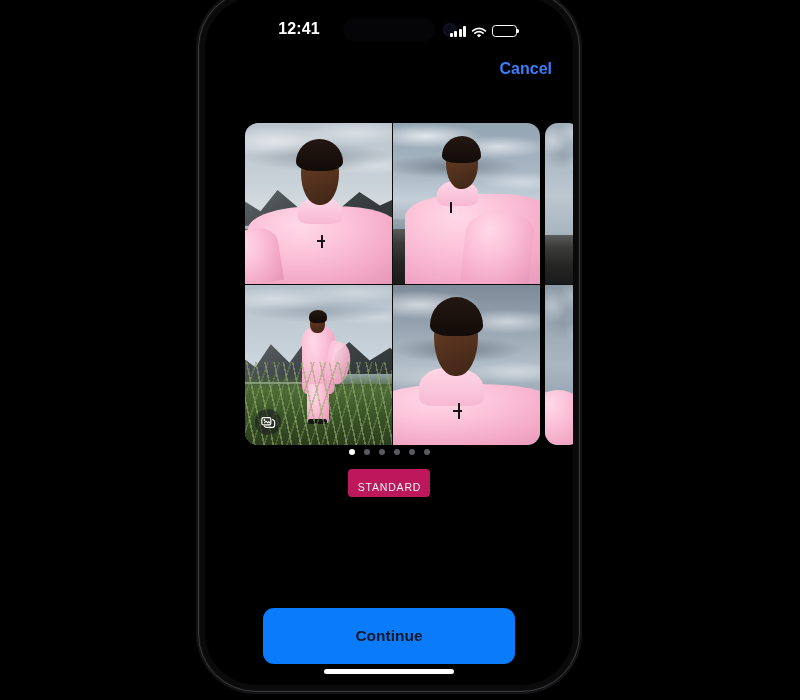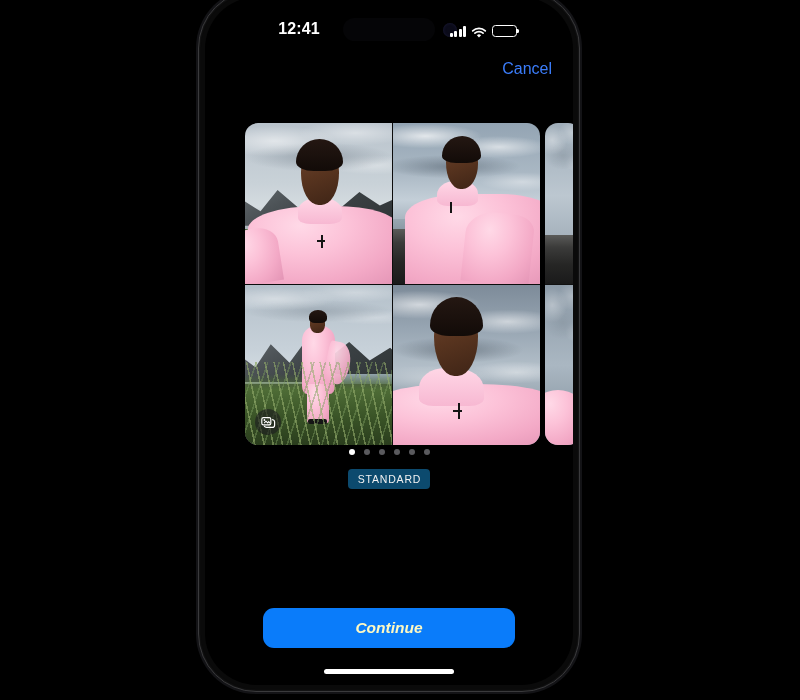--- a/index.html
+++ b/index.html
@@ -90,21 +90,21 @@
   #nav-bar{
     position:absolute;left:0;top:60px;width:368px;height:32px;
   }
   #nav-title{
     position:absolute;left:0;top:0;width:368px;
     text-align:center;color:#fff;font-size:16px;font-weight:bold;
     line-height:24px;
   }
   #cancel-button{
     position:absolute;right:21px;top:0;
-    color:#3b7dfb;font-size:16px;line-height:24px;cursor:pointer;
+    color:#3b7dfb;font-size:16px;line-height:24px;cursor:pointer;font-weight:bold;
   }
 
   
   #style-carousel{
     position:absolute;left:0;top:126px;width:368px;height:322px;
   }
   .style-card{
     position:absolute;top:0;
     border-radius:13px;overflow:hidden;background:#111;
   }
@@ -200,40 +200,40 @@
   }
   .dot{width:6px;height:6px;border-radius:50%;background:#5a5a5e;cursor:pointer;}
   .dot.active{background:#fff;}
 
   
   #style-name-badge{
     position:absolute;left:0;top:472px;width:368px;
     display:flex;justify-content:center;
   }
   #style-name-badge span{
-    background:#0c4a6e;color:#f2f2f2;
+    background:#be185d;color:#f2f2f2;
     font-size:10.5px;letter-spacing:.8px;
-    padding:4px 9px 4px 10px;border-radius:4px;
+    padding:12px 9px 4px 10px;border-radius:4px;
   }
 
   
   #style-description{
     position:absolute;left:34px;top:497px;width:300px;
     text-align:center;color:#e8e8ea;
     font-size:13.2px;line-height:19px;
   }
 
   
   #continue-button{
     position:absolute;left:58px;top:611px;
-    width:252px;height:40px;border-radius:11px;
-    background:#0a7cfa;color:#fef9c3;
+    width:252px;height:56px;border-radius:11px;
+    background:#0a7cfa;color:#0f172a;
     display:flex;align-items:center;justify-content:center;
     font-size:15.5px;font-weight:bold;cursor:pointer;
-    border:none;font-family:"Liberation Sans",sans-serif;font-style:italic;
+    border:none;font-family:"Liberation Sans",sans-serif;
   }
 
   
   #home-indicator{
     position:absolute;left:119px;top:672px;
     width:130px;height:4.5px;border-radius:3px;background:#fff;
     cursor:pointer;
   }
 </style>
 </head>

